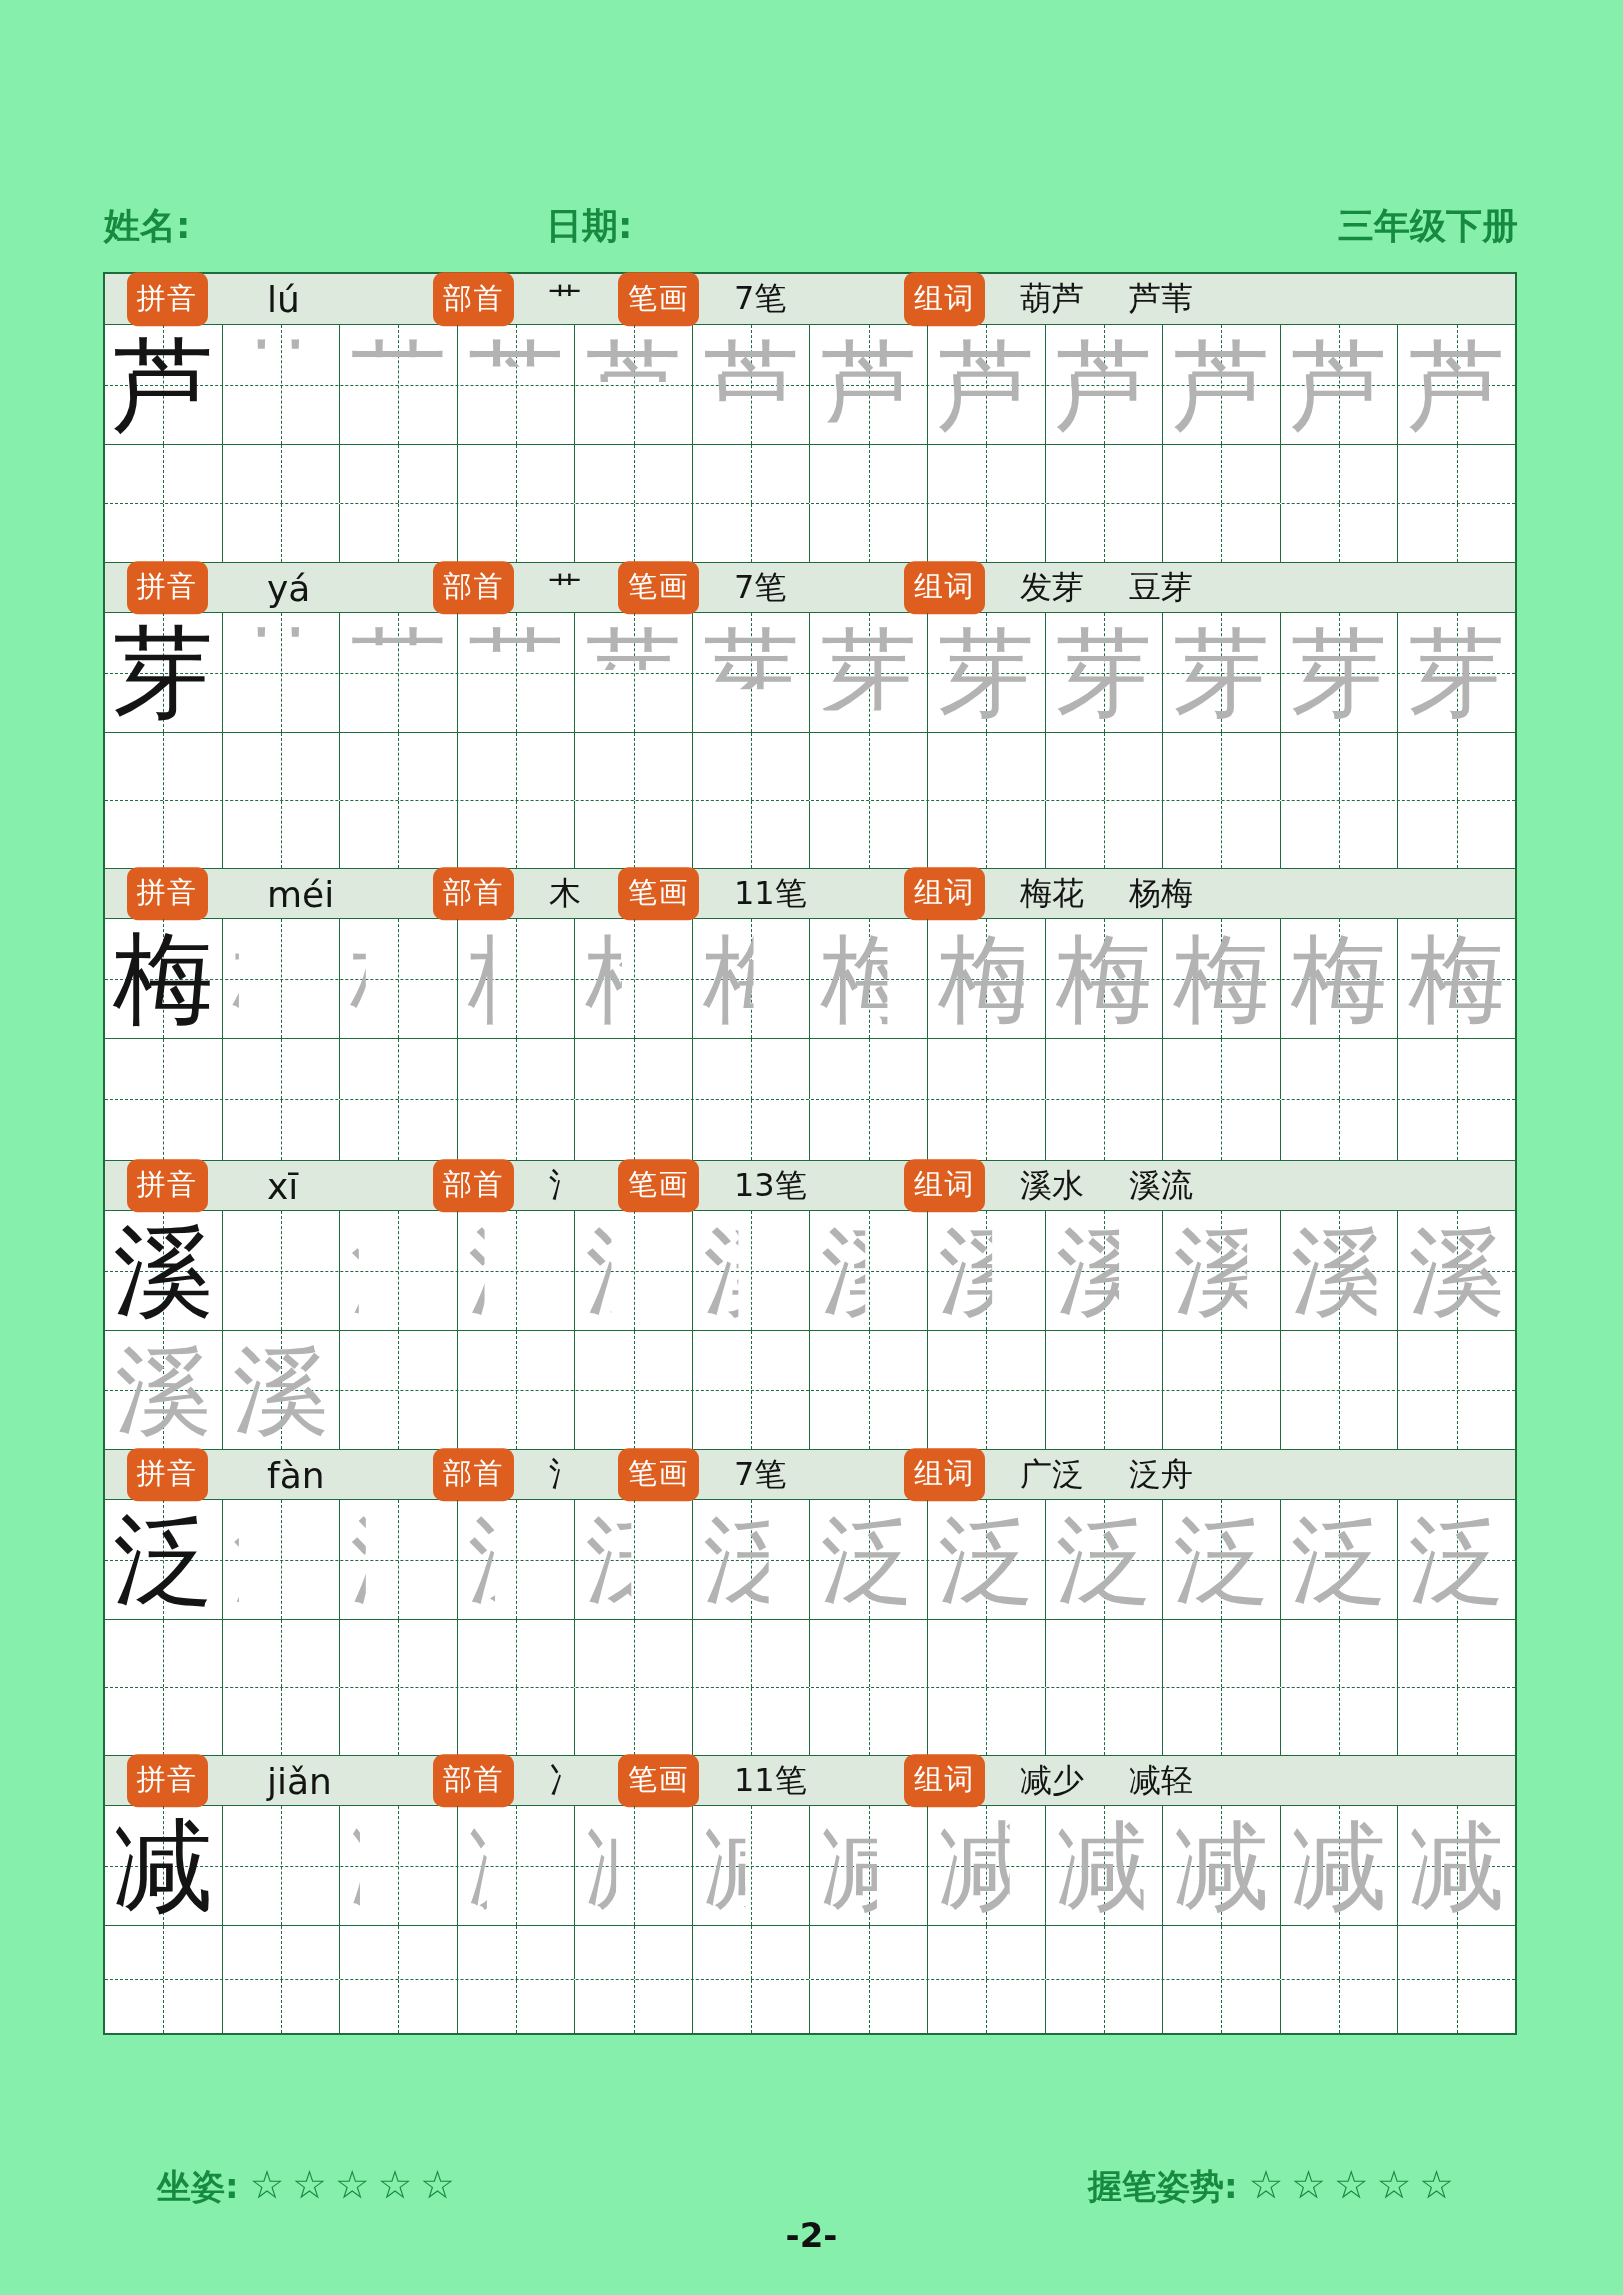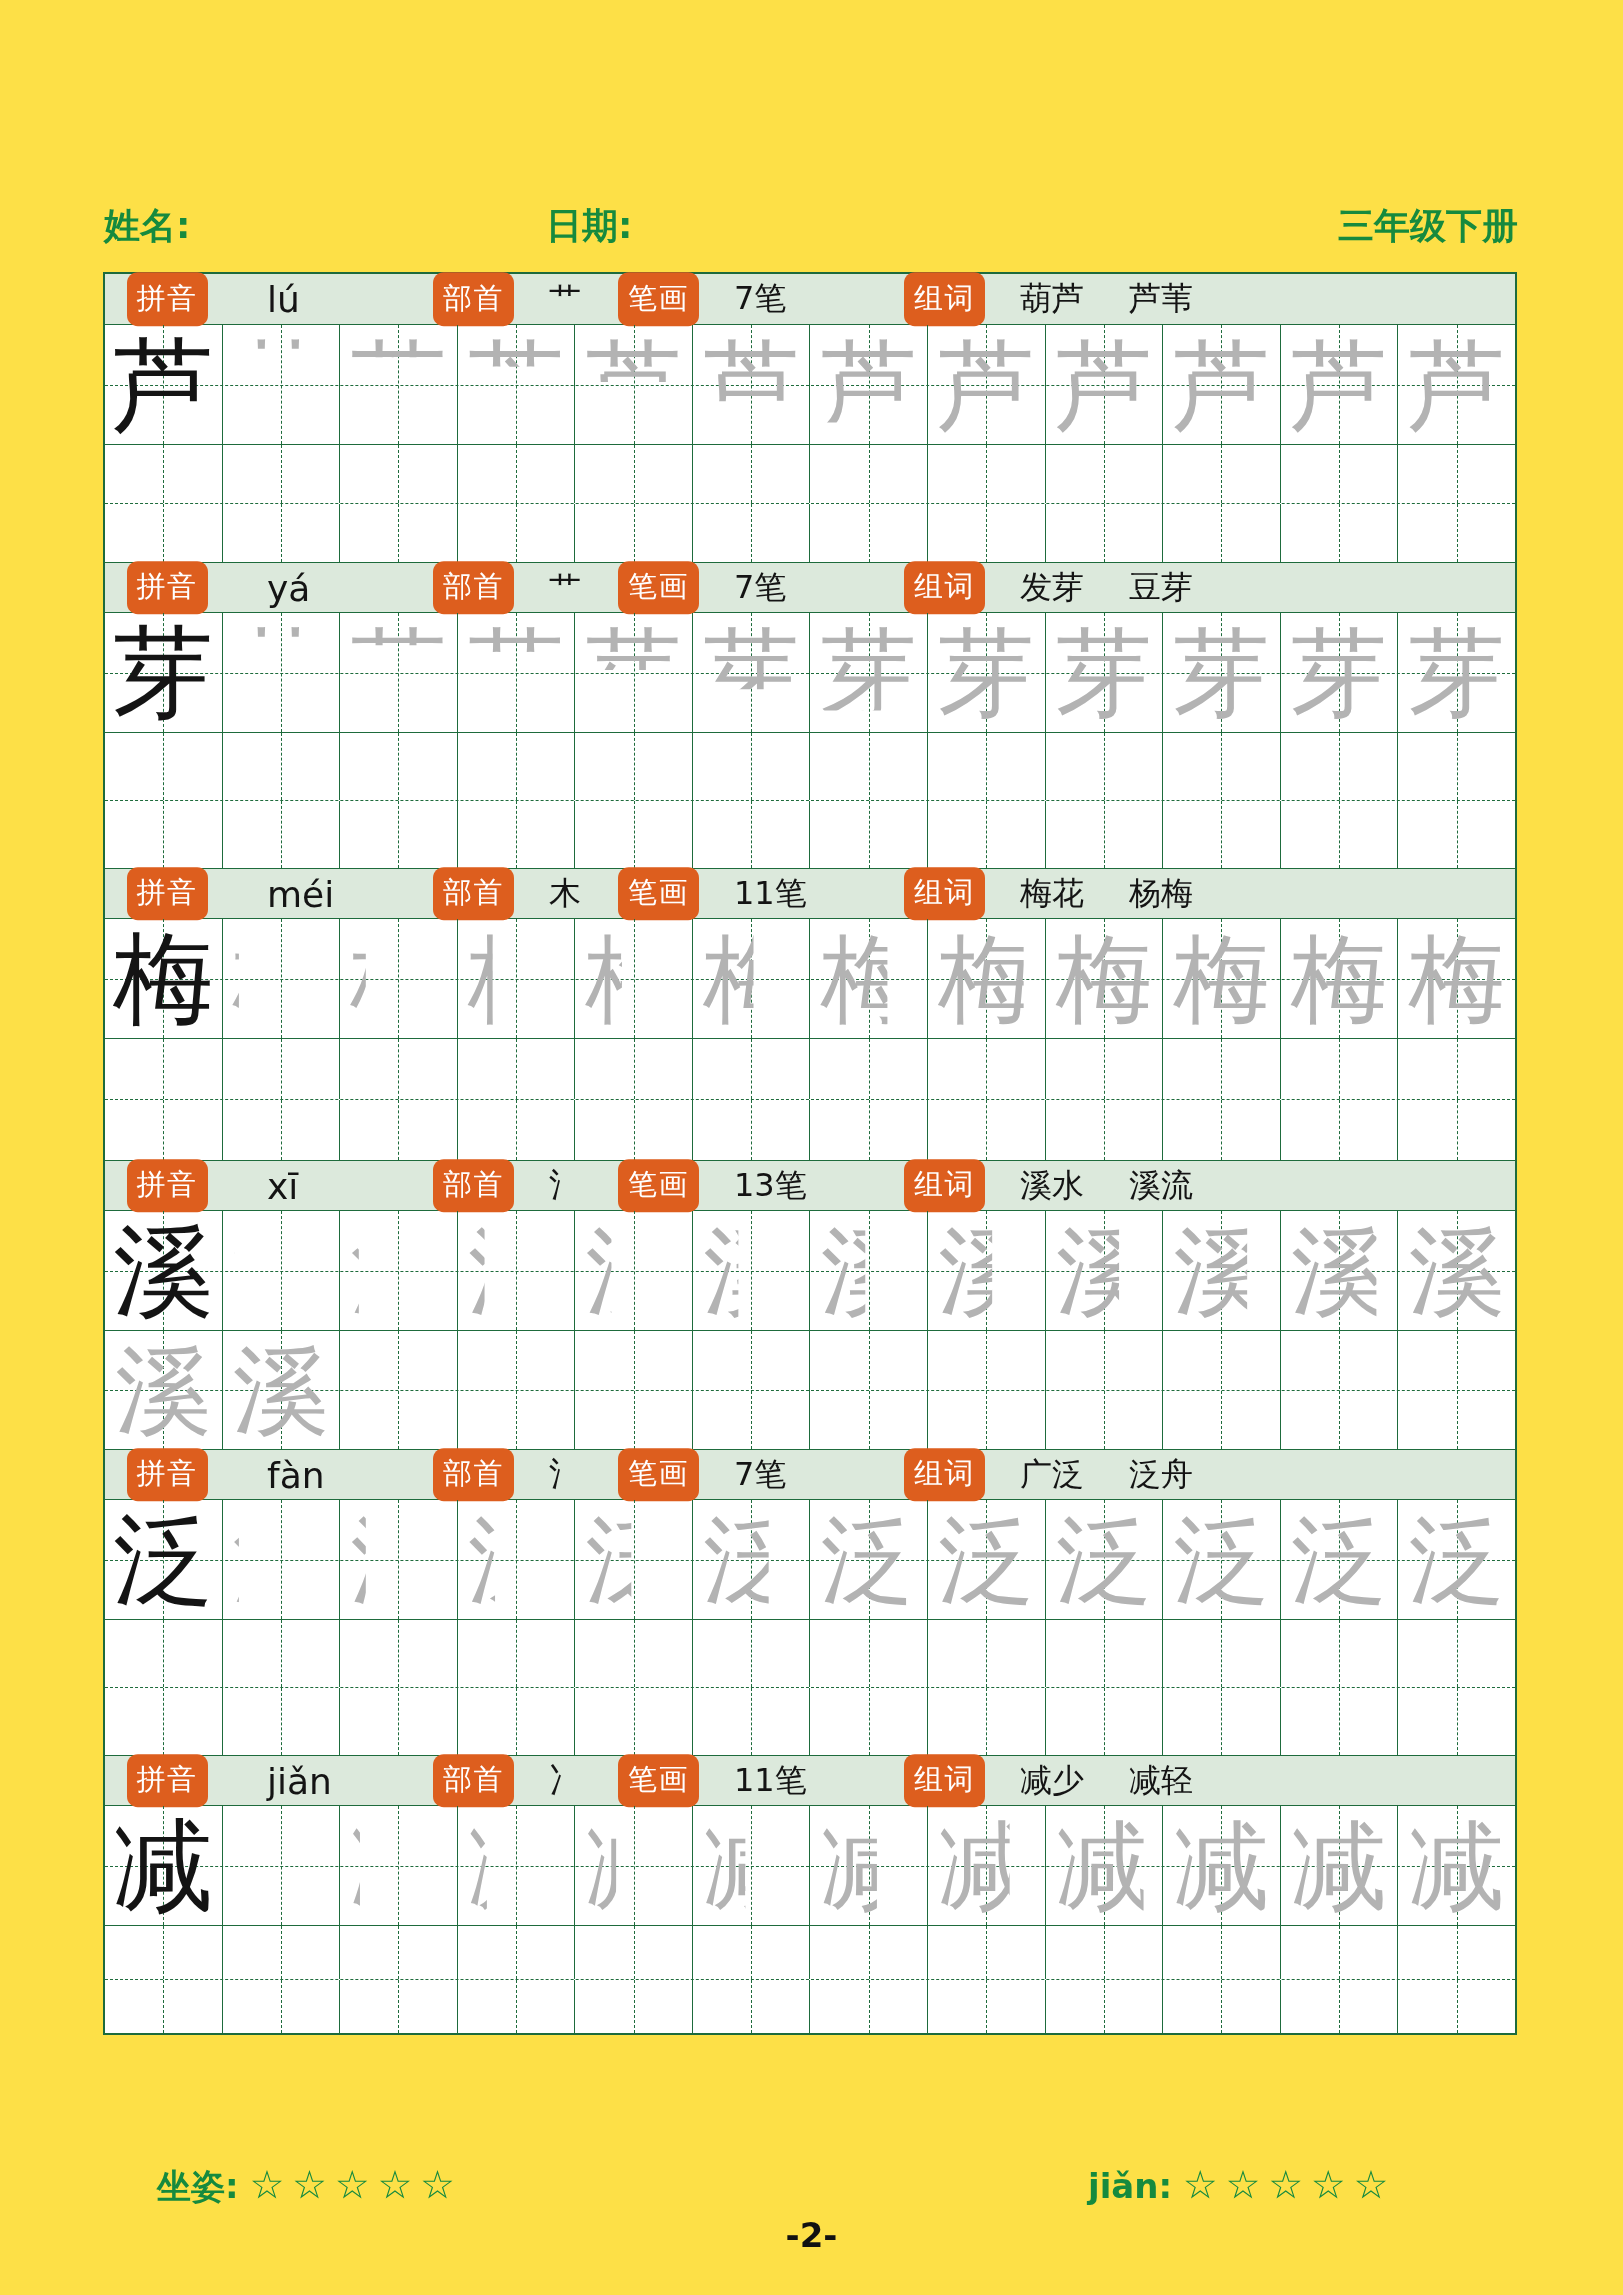--- a/index.html
+++ b/index.html
@@ -1,17 +1,17 @@
 <!DOCTYPE html>
 <html style="--green-line: #1e6b3c; --green-text: #168a3e; --orange: #dd5e1e; --strip-bg: #dce9dc; --gray-char: #b3b3b3; --ink: #141414;font-size:12.4px"><head>
 <meta charset="utf-8">
 <style>
   html,body{margin:0;padding:0;background:#ffffff;}
   body{font-family:"DejaVu Sans", sans-serif;}
-  .page{position:relative;width:1623px;height:2295px;background:#fde047;overflow:hidden;}
+  .page{position:relative;width:1623px;height:2295px;background:#86efac;overflow:hidden;}
 
   
   .top-header{position:absolute;left:104px;top:198px;width:1414px;height:56px;
     color:var(--green-text);font-weight:bold;font-size:36px;line-height:56px;}
   .top-header .name{position:absolute;left:0;}
   .top-header .date{position:absolute;left:442px;}
   .top-header .grade{position:absolute;right:0;}
 
   
   .sheet{position:absolute;left:103px;top:272px;width:1414px;border:2.3px solid var(--green-line);
@@ -526,19 +526,19 @@
           <div class="cell"></div>
         </div>
       </div>
     </div>
 
   <div class="footer">
     <span class="fgroup fg-0">
       <span>坐姿:</span><span class="stars">☆☆☆☆☆</span>
     </span>
     <span class="fgroup fg-2">
-      <span>jiǎn:</span><span class="stars">☆☆☆☆☆</span>
+      <span>握笔姿势:</span><span class="stars">☆☆☆☆☆</span>
     </span>
   </div>
 
   <div class="pageno">-2-</div>
 </div>
 
 
 </body></html>

